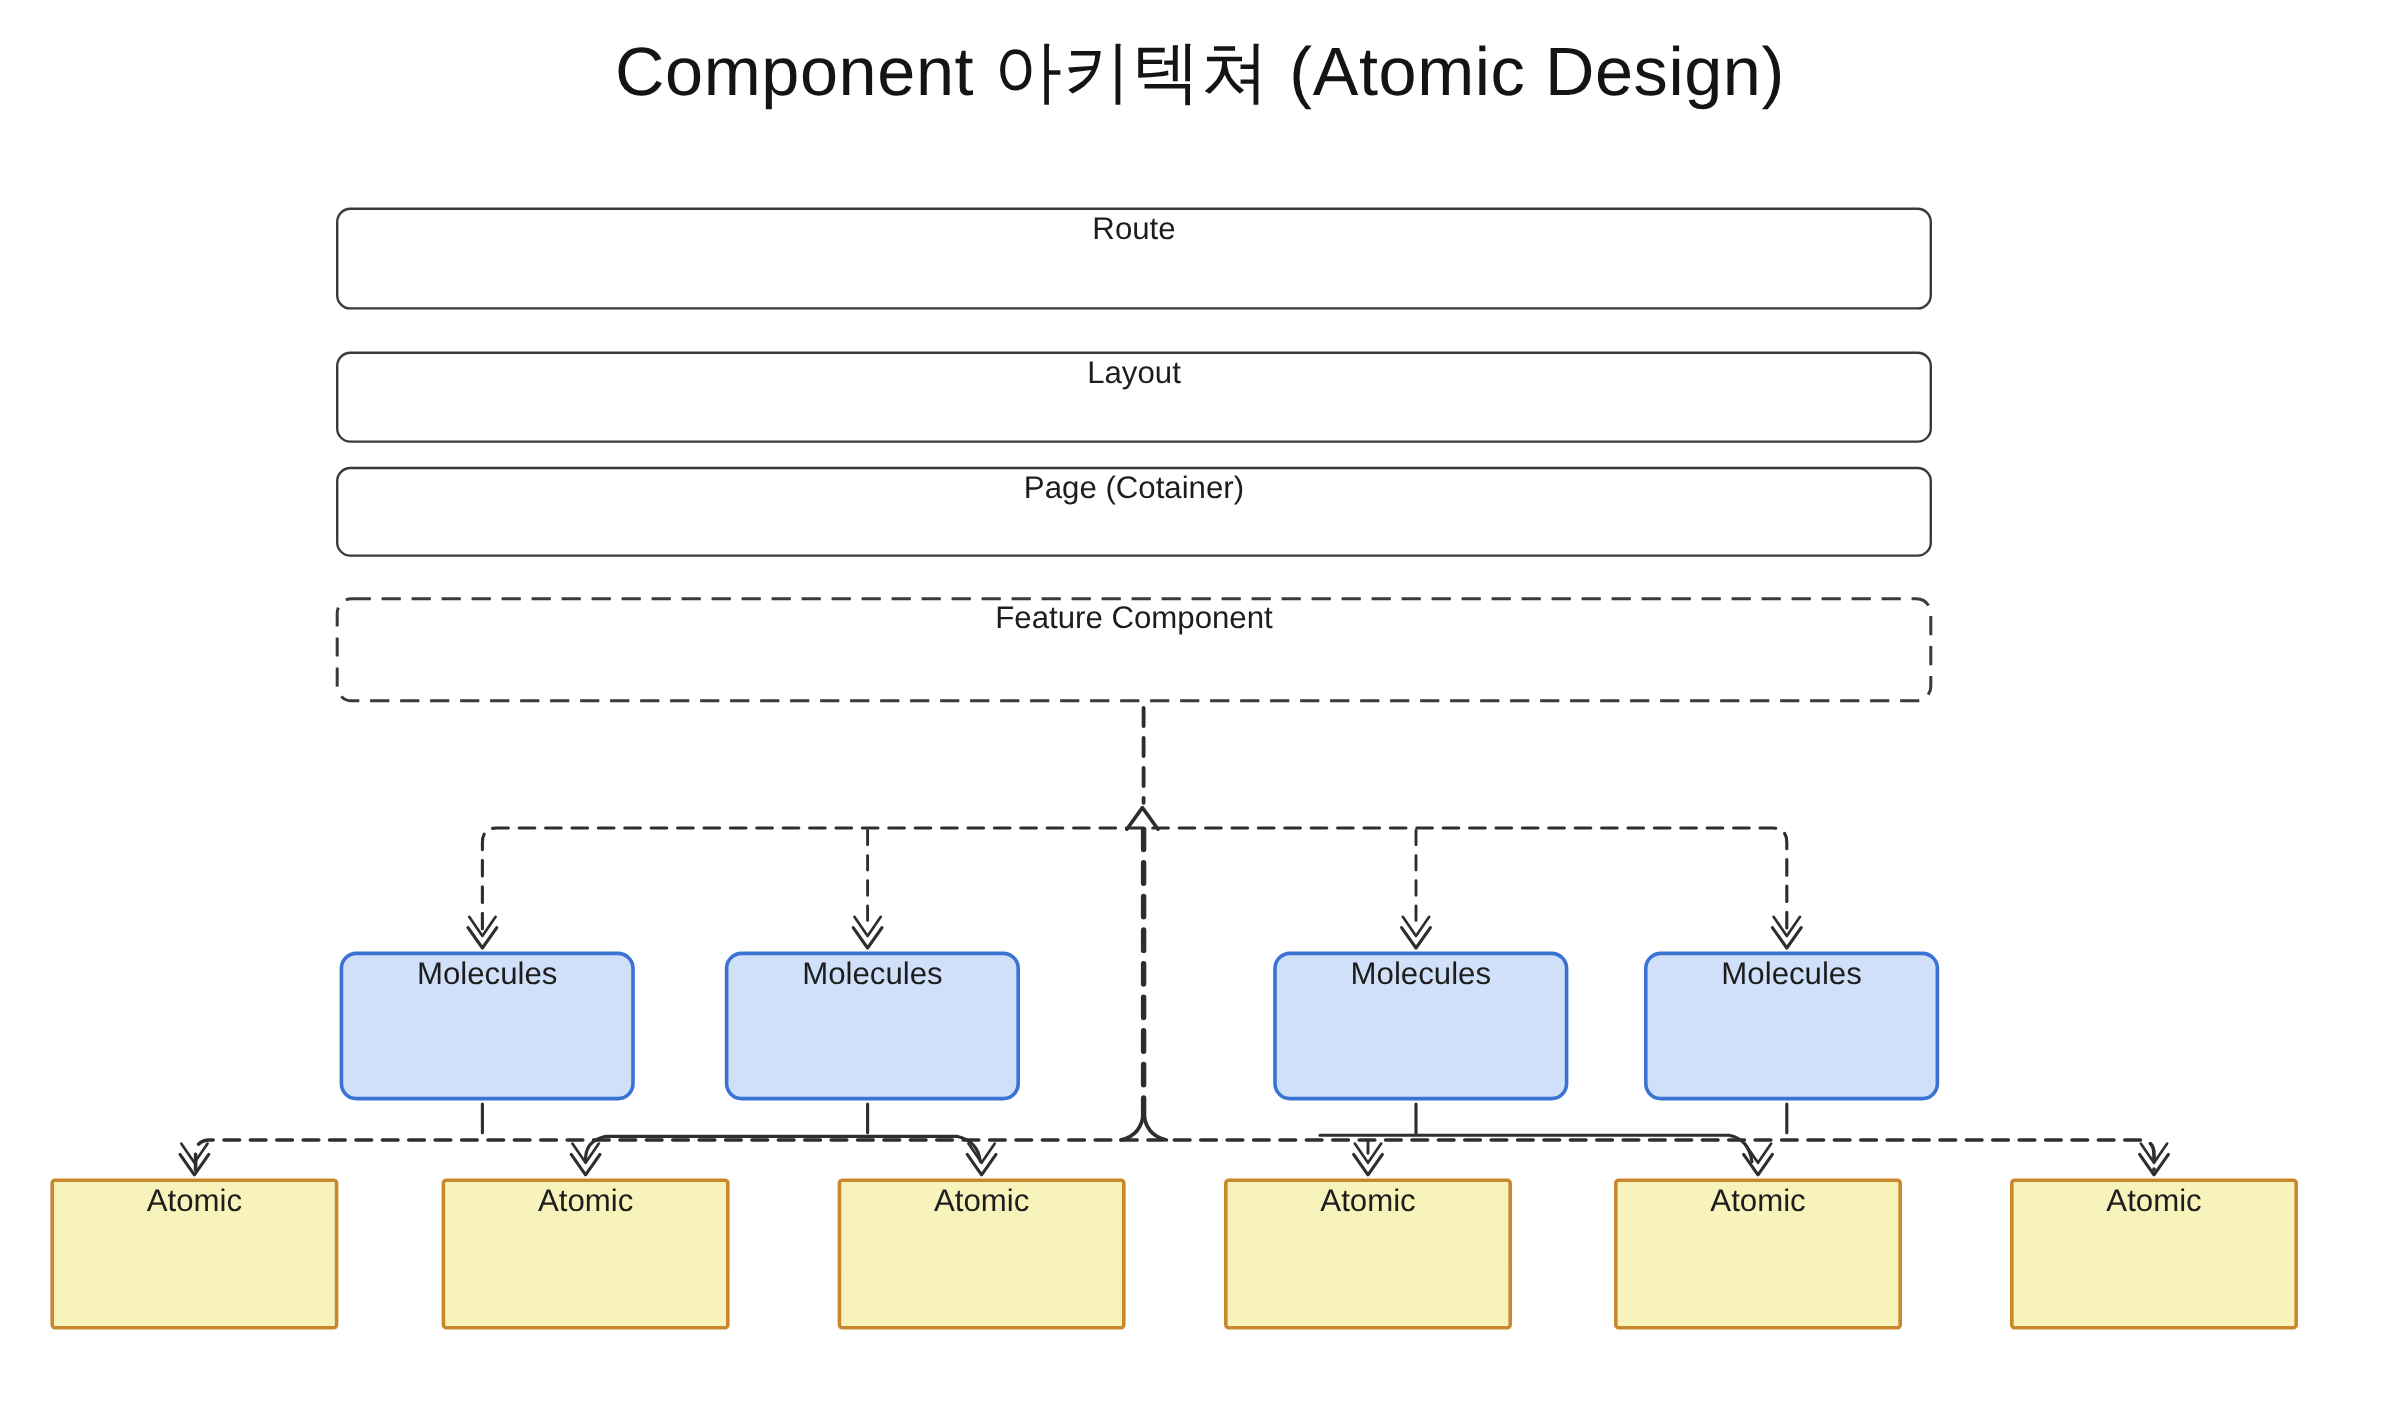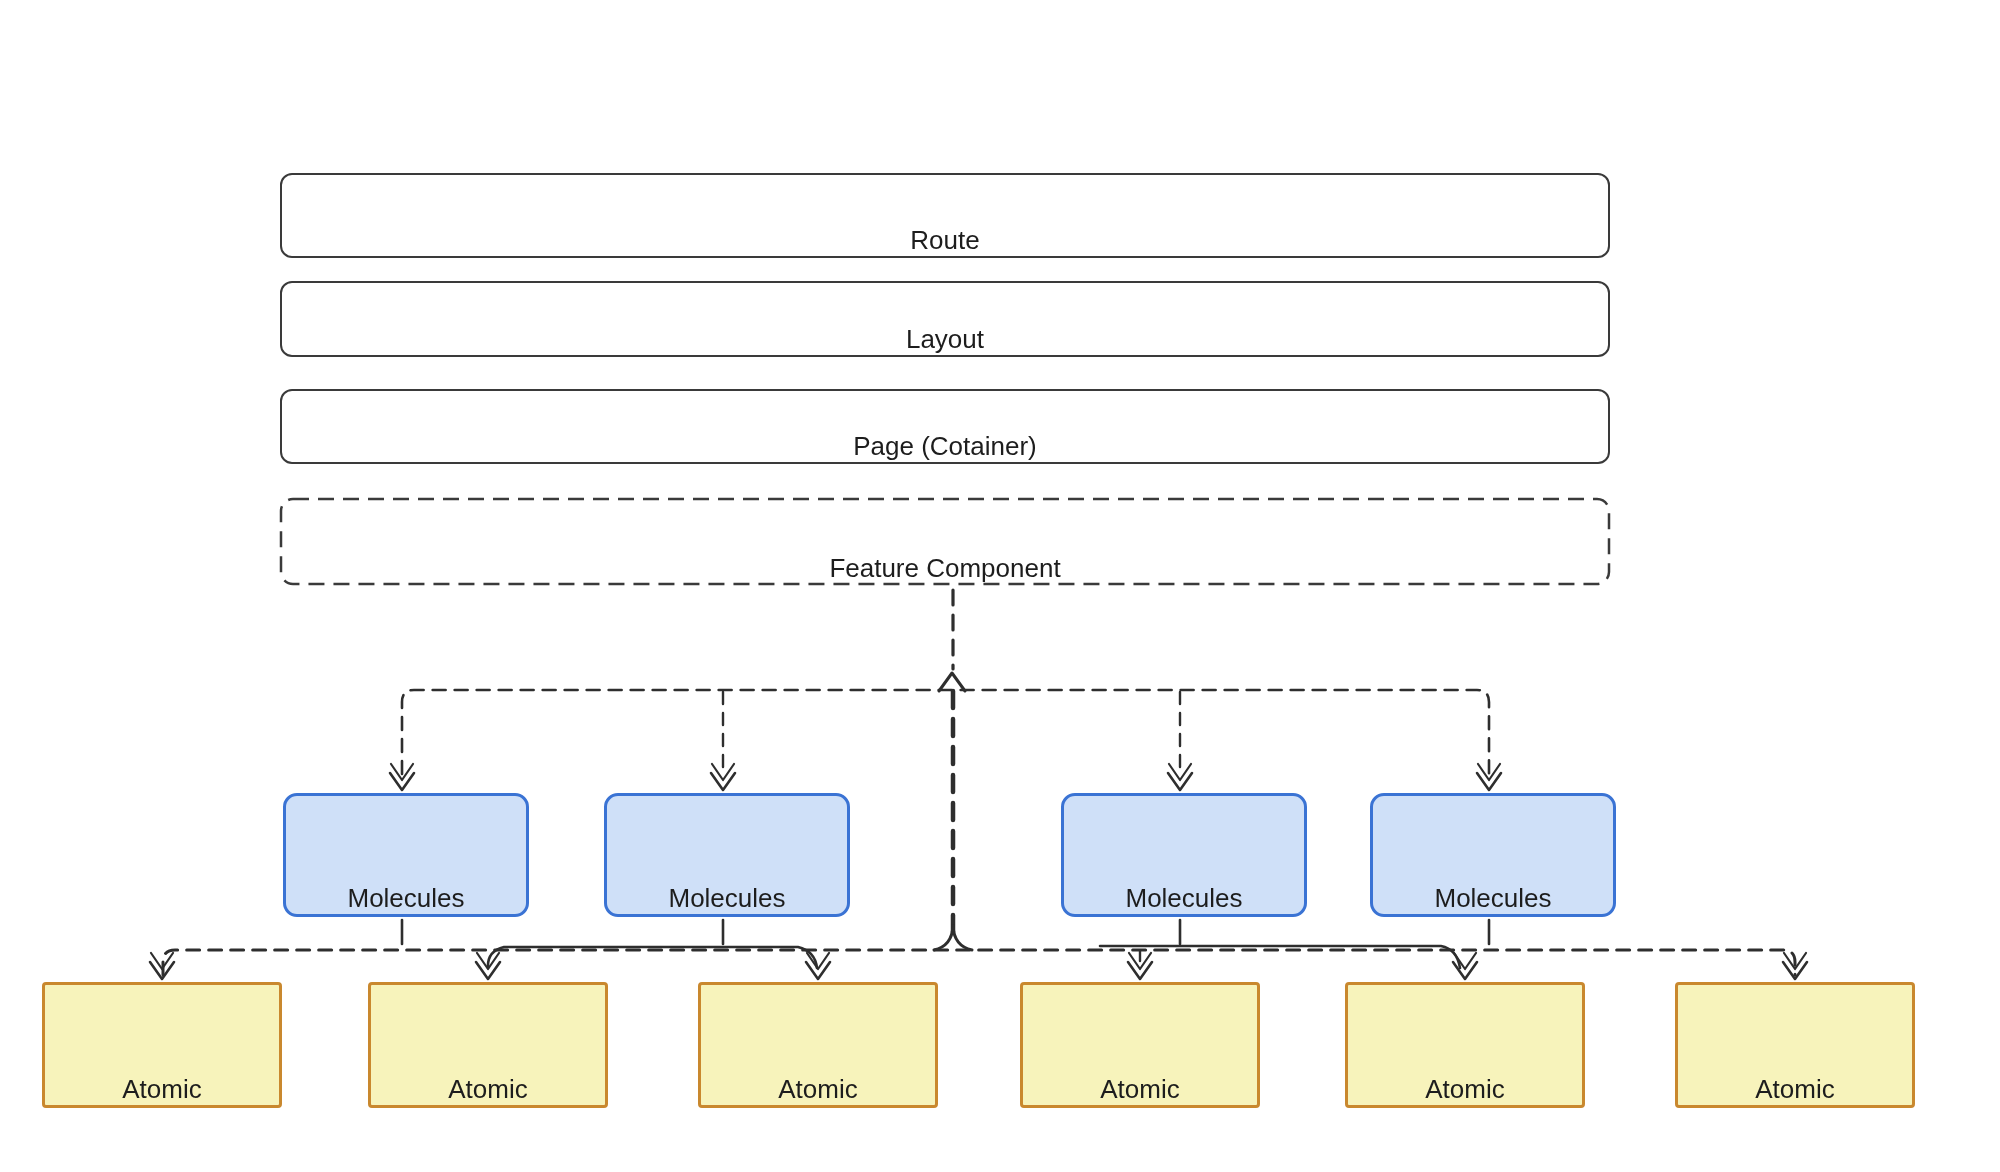--- a/index.html
+++ b/index.html
@@ -6,33 +6,34 @@
   .canvas{
     position:relative;width:2000px;height:1172px;background:#ffffff;overflow:hidden;
     font-family:"Liberation Sans","DejaVu Sans",sans-serif;color:#1d1d1d;
   }
   .title{
     position:absolute;left:0;top:22px;width:2000px;text-align:center;
     font-size:57px;font-weight:500;letter-spacing:.5px;color:#141414;white-space:nowrap;
   }
   .connectors{position:absolute;left:0;top:0;z-index:1;}
   .connectors path{fill:none;stroke:#2e2e2e;stroke-linecap:round;stroke-linejoin:round;}
-  .node{position:absolute;z-index:2;display:flex;align-items:flex-end;justify-content:center;
+  .node{position:absolute;z-index:2;display:flex;align-items:flex-start;justify-content:center;
         box-sizing:border-box;font-size:26px;color:#1d1d1d;}
   .layer-box{left:280px;width:1330px;background:#ffffff;border:2.5px solid #3a3a3a;border-radius:12px;}
   .layer-box.dashed{background:transparent;border:none;} 
   .mol{top:793px;width:246px;height:124px;background:#cfe0f8;border:3px solid #3a73d4;border-radius:14px;}
   .atom{top:982px;width:240px;height:126px;background:#f7f3bb;border:3px solid #c9882e;border-radius:4px;}
   .lbl{white-space:nowrap;}
 </style>
 </head>
 <body>
 
 <div class="canvas">
 
+  <div class="title">Component 아키텍쳐 (Atomic Design)</div>
 
   <svg class="connectors" width="2000" height="1172" viewBox="0 0 2000 1172">
 
     <rect x="281" y="499" width="1328" height="85" rx="12" fill="#ffffff" stroke="#3a3a3a" stroke-width="2.5" stroke-dasharray="16 9"></rect>
 
     <path d="M 953 590 L 953 669" stroke-width="3.2" stroke-dasharray="15 10"></path>
 
     <path d="M 939 691 L 952 673 L 965 691" stroke-width="3"></path>
 
     <path d="M 953 691 L 953 938" stroke-width="4.5" stroke-dasharray="17 11"></path>
@@ -73,21 +74,21 @@
     <path d="M 1129 953 L 1140 969 L 1151 953" stroke-width="2.2"></path>
     <path d="M 1453 962 L 1465 979 L 1477 962" stroke-width="2.6"></path>
     <path d="M 1454 953 L 1465 969 L 1476 953" stroke-width="2.2"></path>
     <path d="M 1783 962 L 1795 979 L 1807 962" stroke-width="2.6"></path>
     <path d="M 1784 953 L 1795 969 L 1806 953" stroke-width="2.2"></path>
   </svg>
 
   <div class="node layer-box" style="top:173px;height:85px">
     <span class="lbl">Route</span>
   </div>
-  <div class="node layer-box" style="top:281px;height:76px">
+  <div class="node layer-box" style="top:293px;height:76px">
     <span class="lbl">Layout</span>
   </div>
   <div class="node layer-box" style="top:389px;height:75px">
     <span class="lbl">Page (Cotainer)</span>
   </div>
   <div class="node layer-box dashed" style="top:499px;height:85px">
     <span class="lbl">Feature Component</span>
   </div>
 
   <div class="node mol" style="left:283px">

